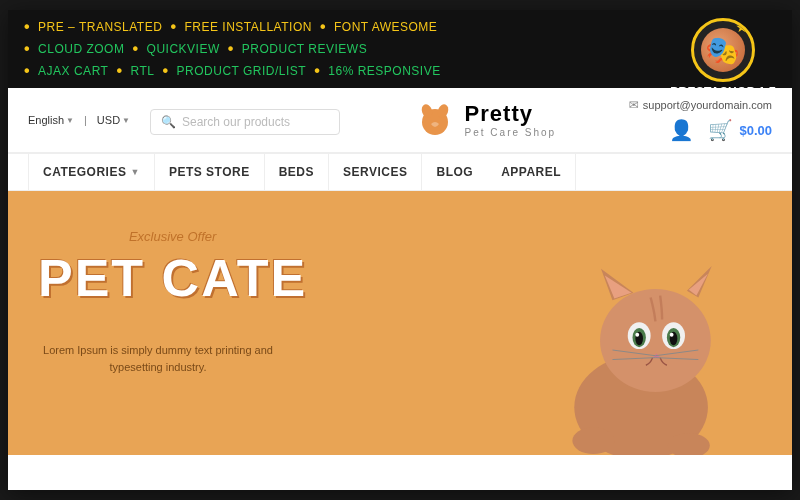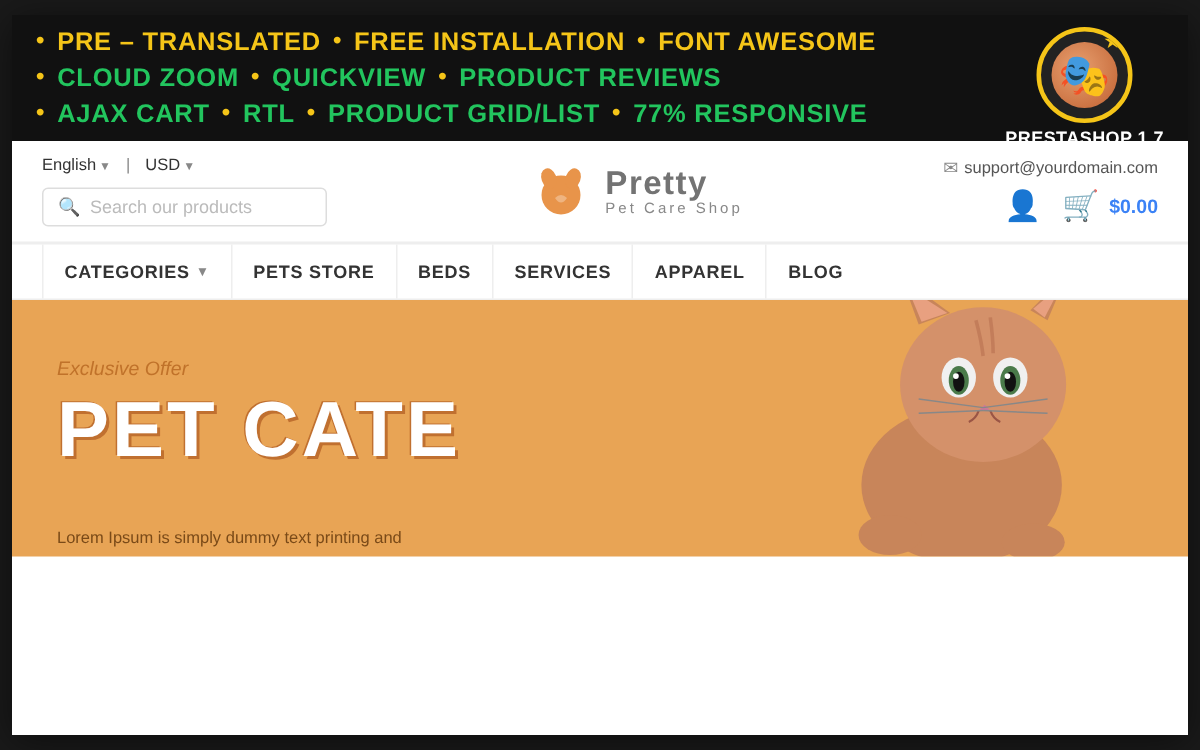--- a/index.html
+++ b/index.html
@@ -27,22 +27,22 @@
       font-size: 13px;
       font-weight: bold;
       letter-spacing: 0.5px;
     }
     .top-banner-row .bullet {
       color: #f5c518;
       font-size: 16px;
     }
     .top-banner-row .item {
       color: #f5c518;
-      font-weight: 700;
-      font-size: 17px;
+      font-weight: 400;
+      font-size: 12px;
     }
     .top-banner-row .item.white {
       color: #22c55e;
     }
     .badge-area {
       position: absolute;
       top: 8px;
       right: 16px;
       display: flex;
       flex-direction: column;
@@ -95,22 +95,22 @@
     .main-header {
       background: #fff;
       padding: 10px 20px;
       display: flex;
       align-items: center;
       justify-content: space-between;
       border-bottom: 1px solid #eee;
     }
     .header-left {
       display: flex;
-      flex-direction: column;
-      gap: 5px;
+      flex-direction: row;
+      gap: 20px;
     }
     .lang-currency {
       display: flex;
       align-items: center;
       gap: 6px;
       font-size: 11px;
       color: #555;
     }
     .dropdown-fake {
       display: inline-flex;
@@ -154,21 +154,21 @@
       height: 44px;
     }
     .logo-text-group {
       display: flex;
       flex-direction: column;
       line-height: 1.1;
     }
     .logo-title {
       font-size: 22px;
       font-weight: bold;
-      color: #737373;
+      color: #000000;
       letter-spacing: 1px;
     }
     .logo-subtitle {
       font-size: 10px;
       color: #888;
       letter-spacing: 2px;
     }
 
     
     .header-right {
@@ -237,25 +237,26 @@
       border-left: 1px solid #eee;
     }
     .nav-item .nav-arrow {
       font-size: 9px;
       color: #888;
     }
 
     
     .hero-section {
       background: #e8a455;
-      height: 171px;
+      height: 264px;
       position: relative;
       display: flex;
       align-items: flex-start;
       overflow: hidden;
+      text-align: center;
     }
     .hero-content {
       padding: 38px 30px;
       z-index: 2;
       position: relative;
     }
     .hero-exclusive {
       color: #c0722a;
       font-size: 13px;
       font-style: italic;
@@ -340,21 +341,21 @@
         <span class="item white">PRODUCT REVIEWS</span>
       </div>
       <div class="top-banner-row">
         <span class="bullet">•</span>
         <span class="item white">AJAX CART</span>
         <span class="bullet">•</span>
         <span class="item white">RTL</span>
         <span class="bullet">•</span>
         <span class="item white">PRODUCT GRID/LIST</span>
         <span class="bullet">•</span>
-        <span class="item white">77% RESPONSIVE</span>
+        <span class="item white">16% RESPONSIVE</span>
       </div>
 
       <div class="badge-area">
         <div class="badge-circle">
           <span class="star-top">★</span>
           <div class="badge-inner-face"></div>
         </div>
         <div class="badge-label">PRESTASHOP 1.7</div>
       </div>
     </div>
@@ -416,25 +417,25 @@
       </div>
       <div class="nav-item">
         <span>PETS STORE</span>
       </div>
       <div class="nav-item">
         <span>BEDS</span>
       </div>
       <div class="nav-item">
         <span>SERVICES</span>
       </div>
+      <div class="nav-item" style="border-right:none;">
+        <span>BLOG</span>
+      </div>
       <div class="nav-item">
         <span>APPAREL</span>
-      </div>
-      <div class="nav-item" style="border-right:none;">
-        <span>BLOG</span>
       </div>
     </div>
 
     <div class="hero-section">
       <div class="hero-content">
         <div class="hero-exclusive">Exclusive Offer</div>
         <div class="hero-title">PET CATE</div>
         <div class="hero-desc">Lorem Ipsum is simply dummy text printing and typesetting industry.</div>
       </div>
 

